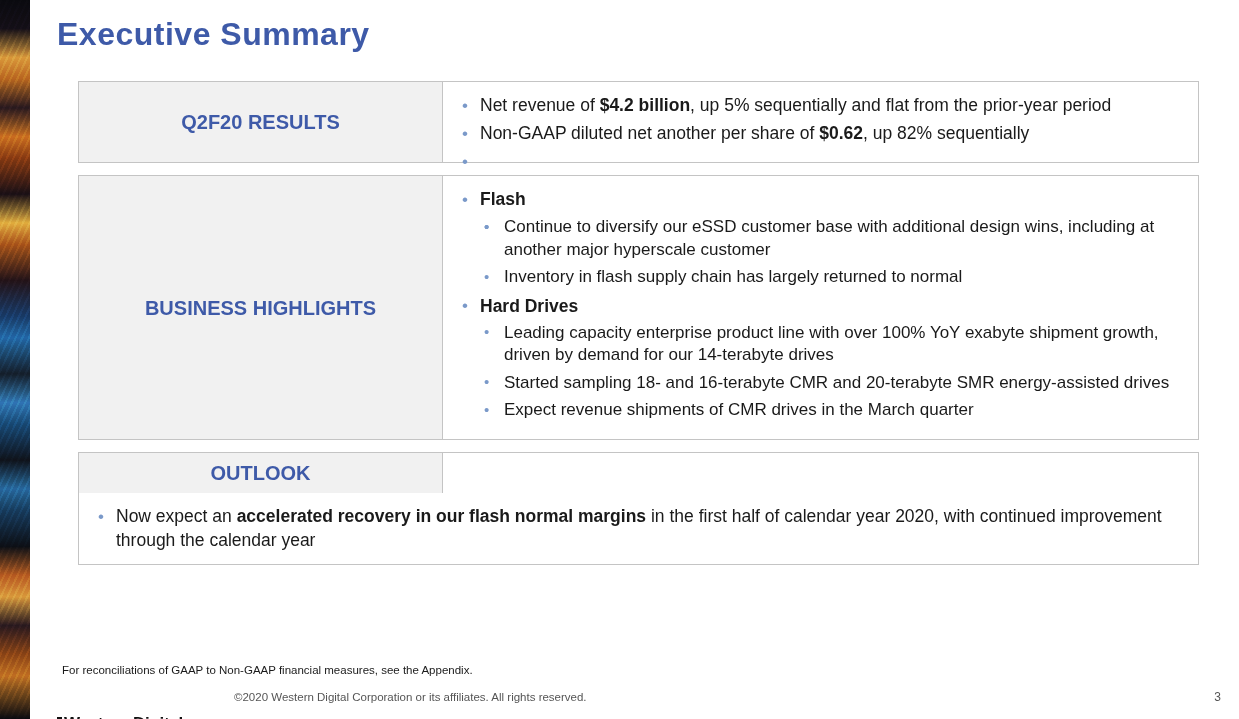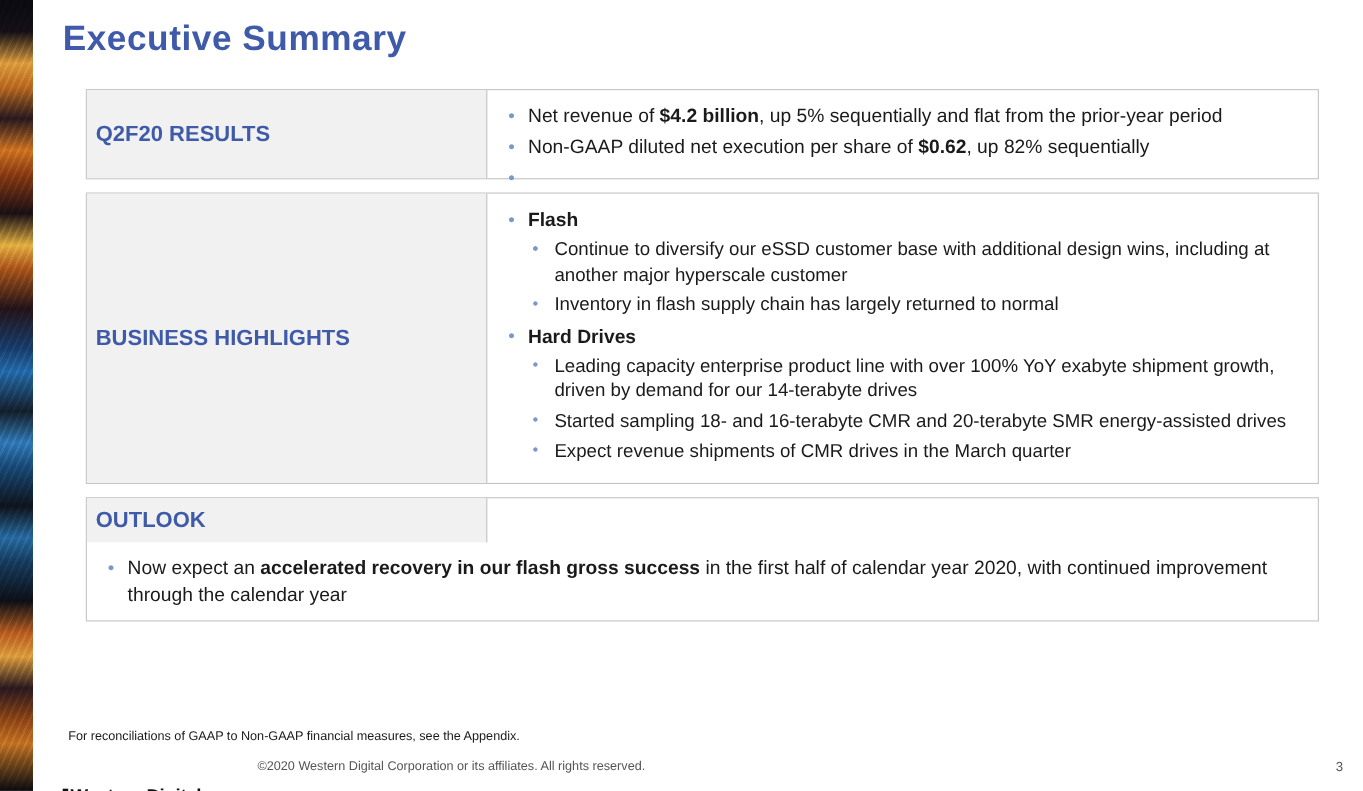--- a/index.html
+++ b/index.html
@@ -84,21 +84,21 @@
     box-sizing: border-box;
   }
   .row:last-child { margin-bottom: 0; flex-direction: column; }
   .row-label {
     width: 364px;
     min-width: 364px;
     background: #f1f1f1;
     border-right: 1px solid #c4c4c4;
     display: flex;
     align-items: center;
-    justify-content: flex-start;
+    justify-content: center;
     box-sizing: border-box;
     padding: 8px;
   }
   .row-label span {
     color: #3e5aa8;
     font-size: 20px;
     font-weight: bold;
     text-align: center;
     line-height: 1.2;
   }
@@ -203,21 +203,21 @@
 <div class="slide-title">Executive Summary</div>
 
 <div class="table-wrap">
   <div class="row">
     <div class="row-label">
       <span>Q2F20 RESULTS</span>
     </div>
     <div class="row-content">
       <ul class="l1">
           <li><span class="bullet">•</span><span><span>Net revenue of </span><span class="bold">$4.2 billion</span><span>, up 5% sequentially and flat from the prior-year period</span></span></li>
-          <li><span class="bullet">•</span><span><span>Non-GAAP diluted net execution per share of </span><span class="bold">$0.62</span><span>, up 82% sequentially</span></span></li>
+          <li><span class="bullet">•</span><span><span>Non-GAAP diluted net another per share of </span><span class="bold">$0.62</span><span>, up 82% sequentially</span></span></li>
           <li><span class="bullet">•</span></li>
         </ul>
     </div>
   </div>
 
   <div class="row">
     <div class="row-label">
       <span>BUSINESS HIGHLIGHTS</span>
     </div>
     <div class="row-content">
@@ -235,21 +235,21 @@
         </ul>
     </div>
   </div>
 
   <div class="row">
     <div class="row-label">
       <span>OUTLOOK</span>
     </div>
     <div class="row-content">
       <ul class="l1">
-          <li><span class="bullet">•</span><span><span>Now expect an </span><span class="bold">accelerated recovery in our flash gross success</span><span> in the first half of calendar year 2020, with continued improvement through the calendar year</span></span></li>
+          <li><span class="bullet">•</span><span><span>Now expect an </span><span class="bold">accelerated recovery in our flash normal margins</span><span> in the first half of calendar year 2020, with continued improvement through the calendar year</span></span></li>
         </ul>
     </div>
   </div>
 </div>
 
 <div class="footnote">For reconciliations of GAAP to Non-GAAP financial measures, see the Appendix.</div>
 <div class="footer-logo"><span class="wd-mark"></span><span>Western Digital.</span></div>
 <div class="footer-copy">©2020 Western Digital Corporation or its affiliates. All rights reserved.</div>
 <div class="page-num">3</div>
 

